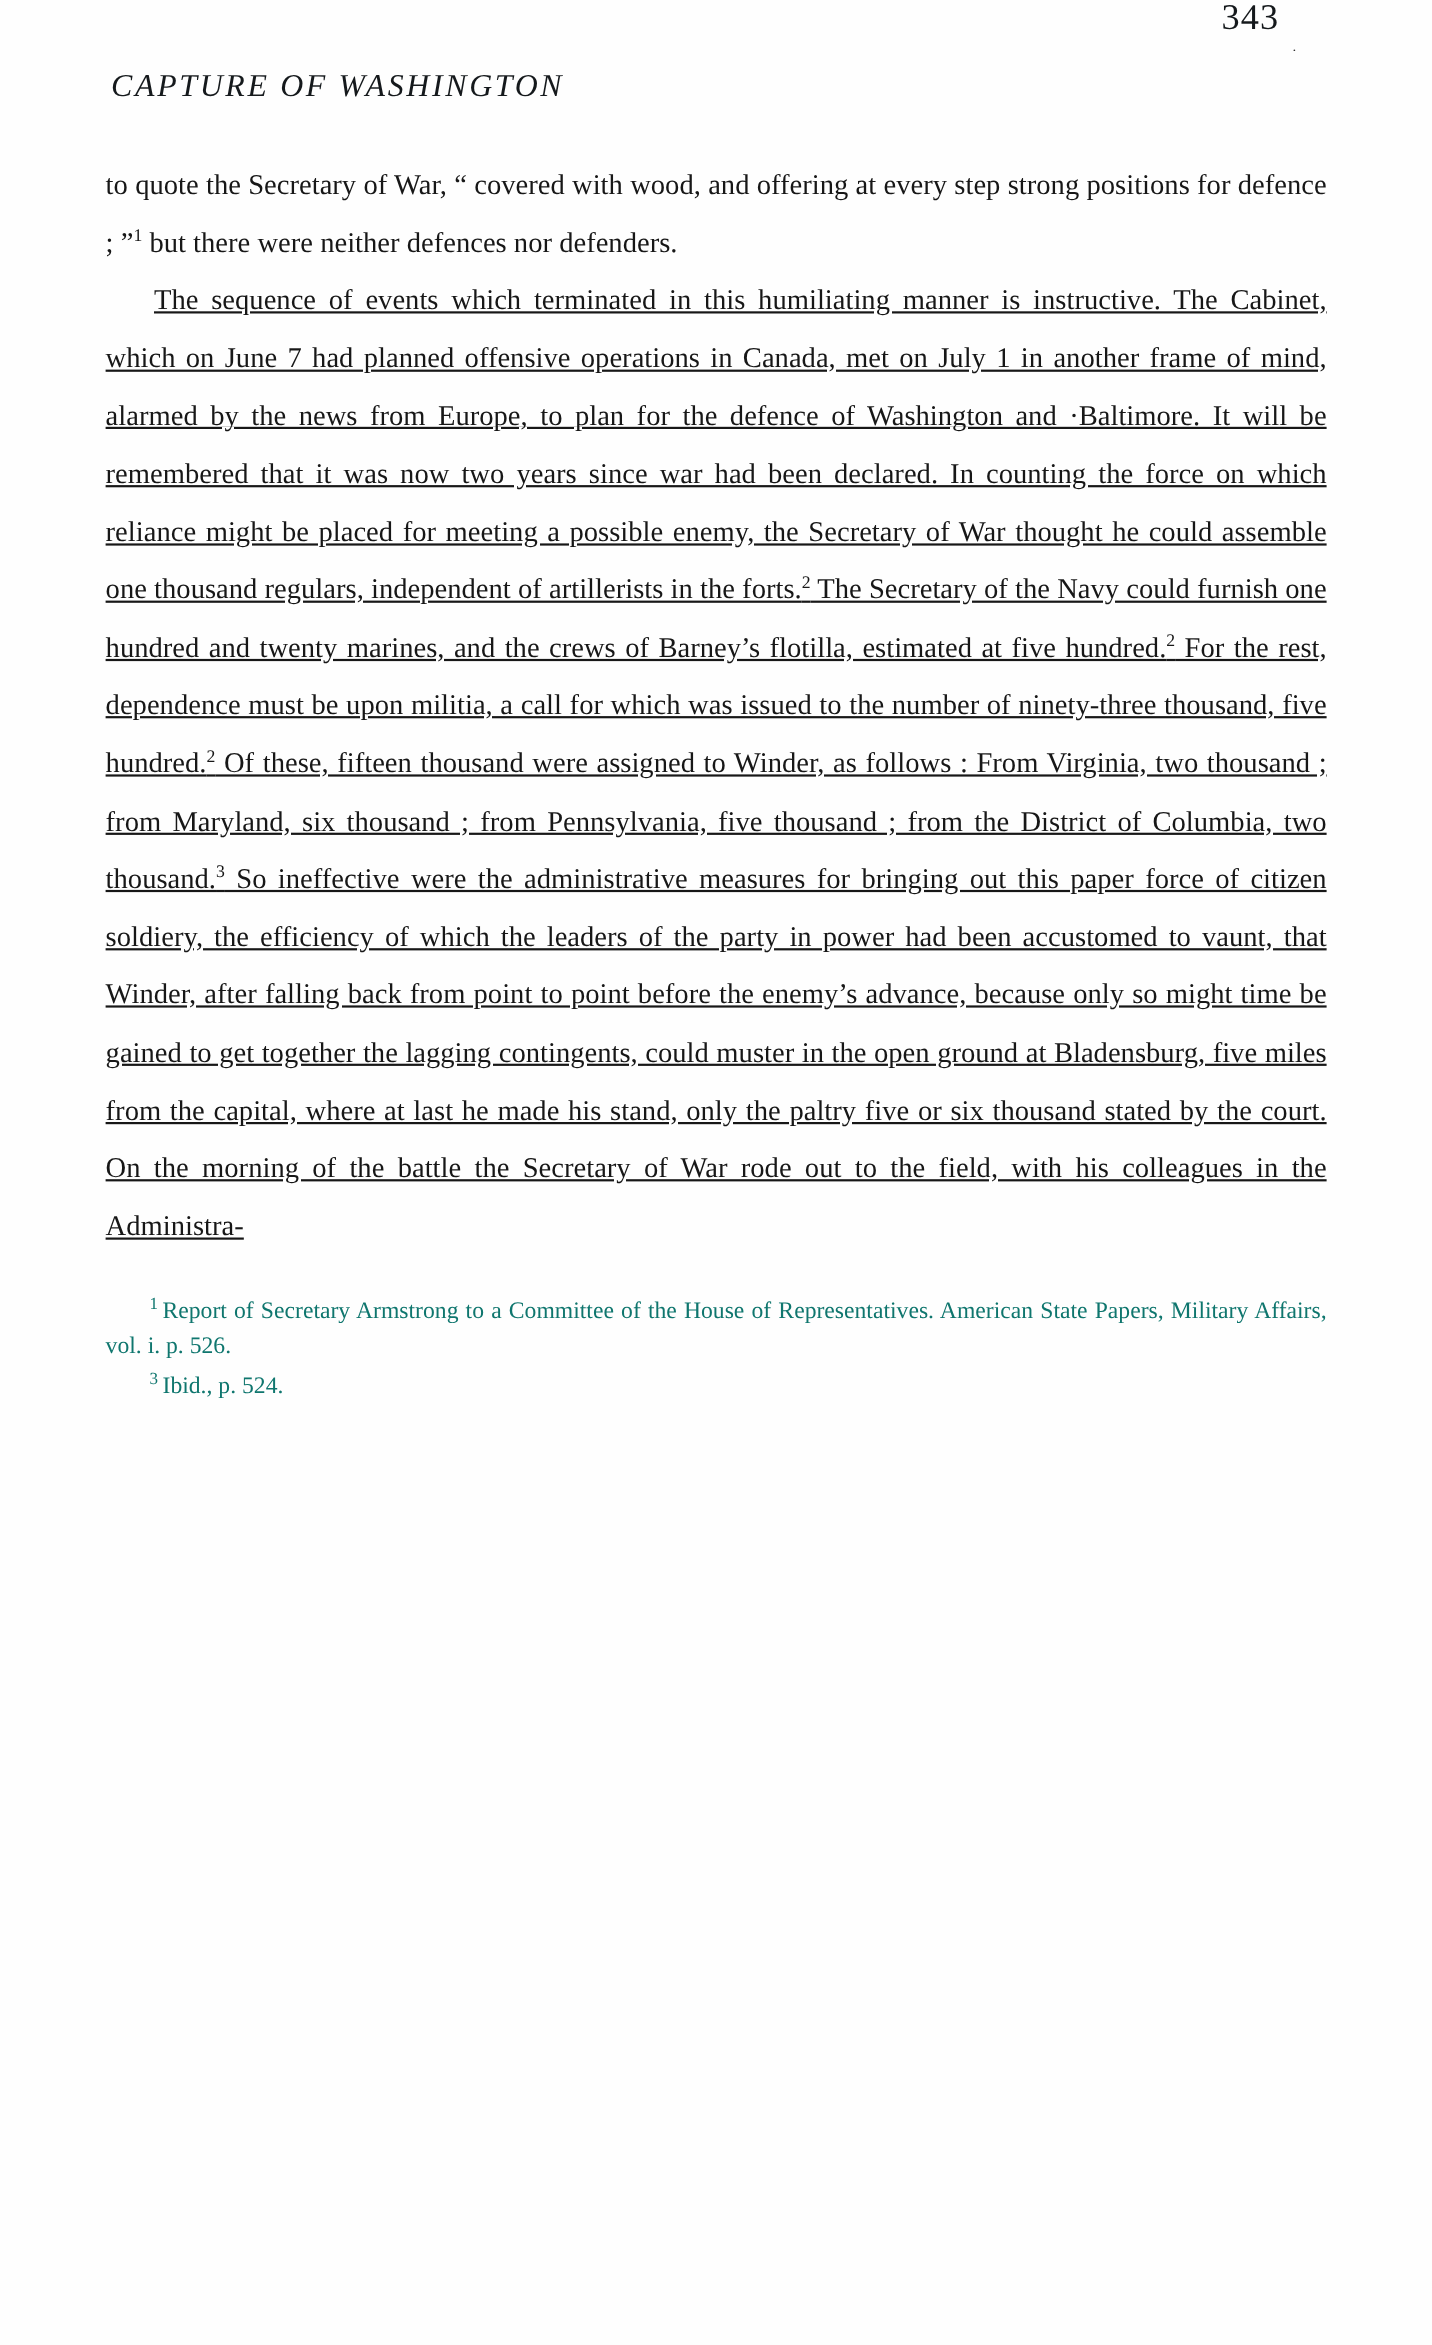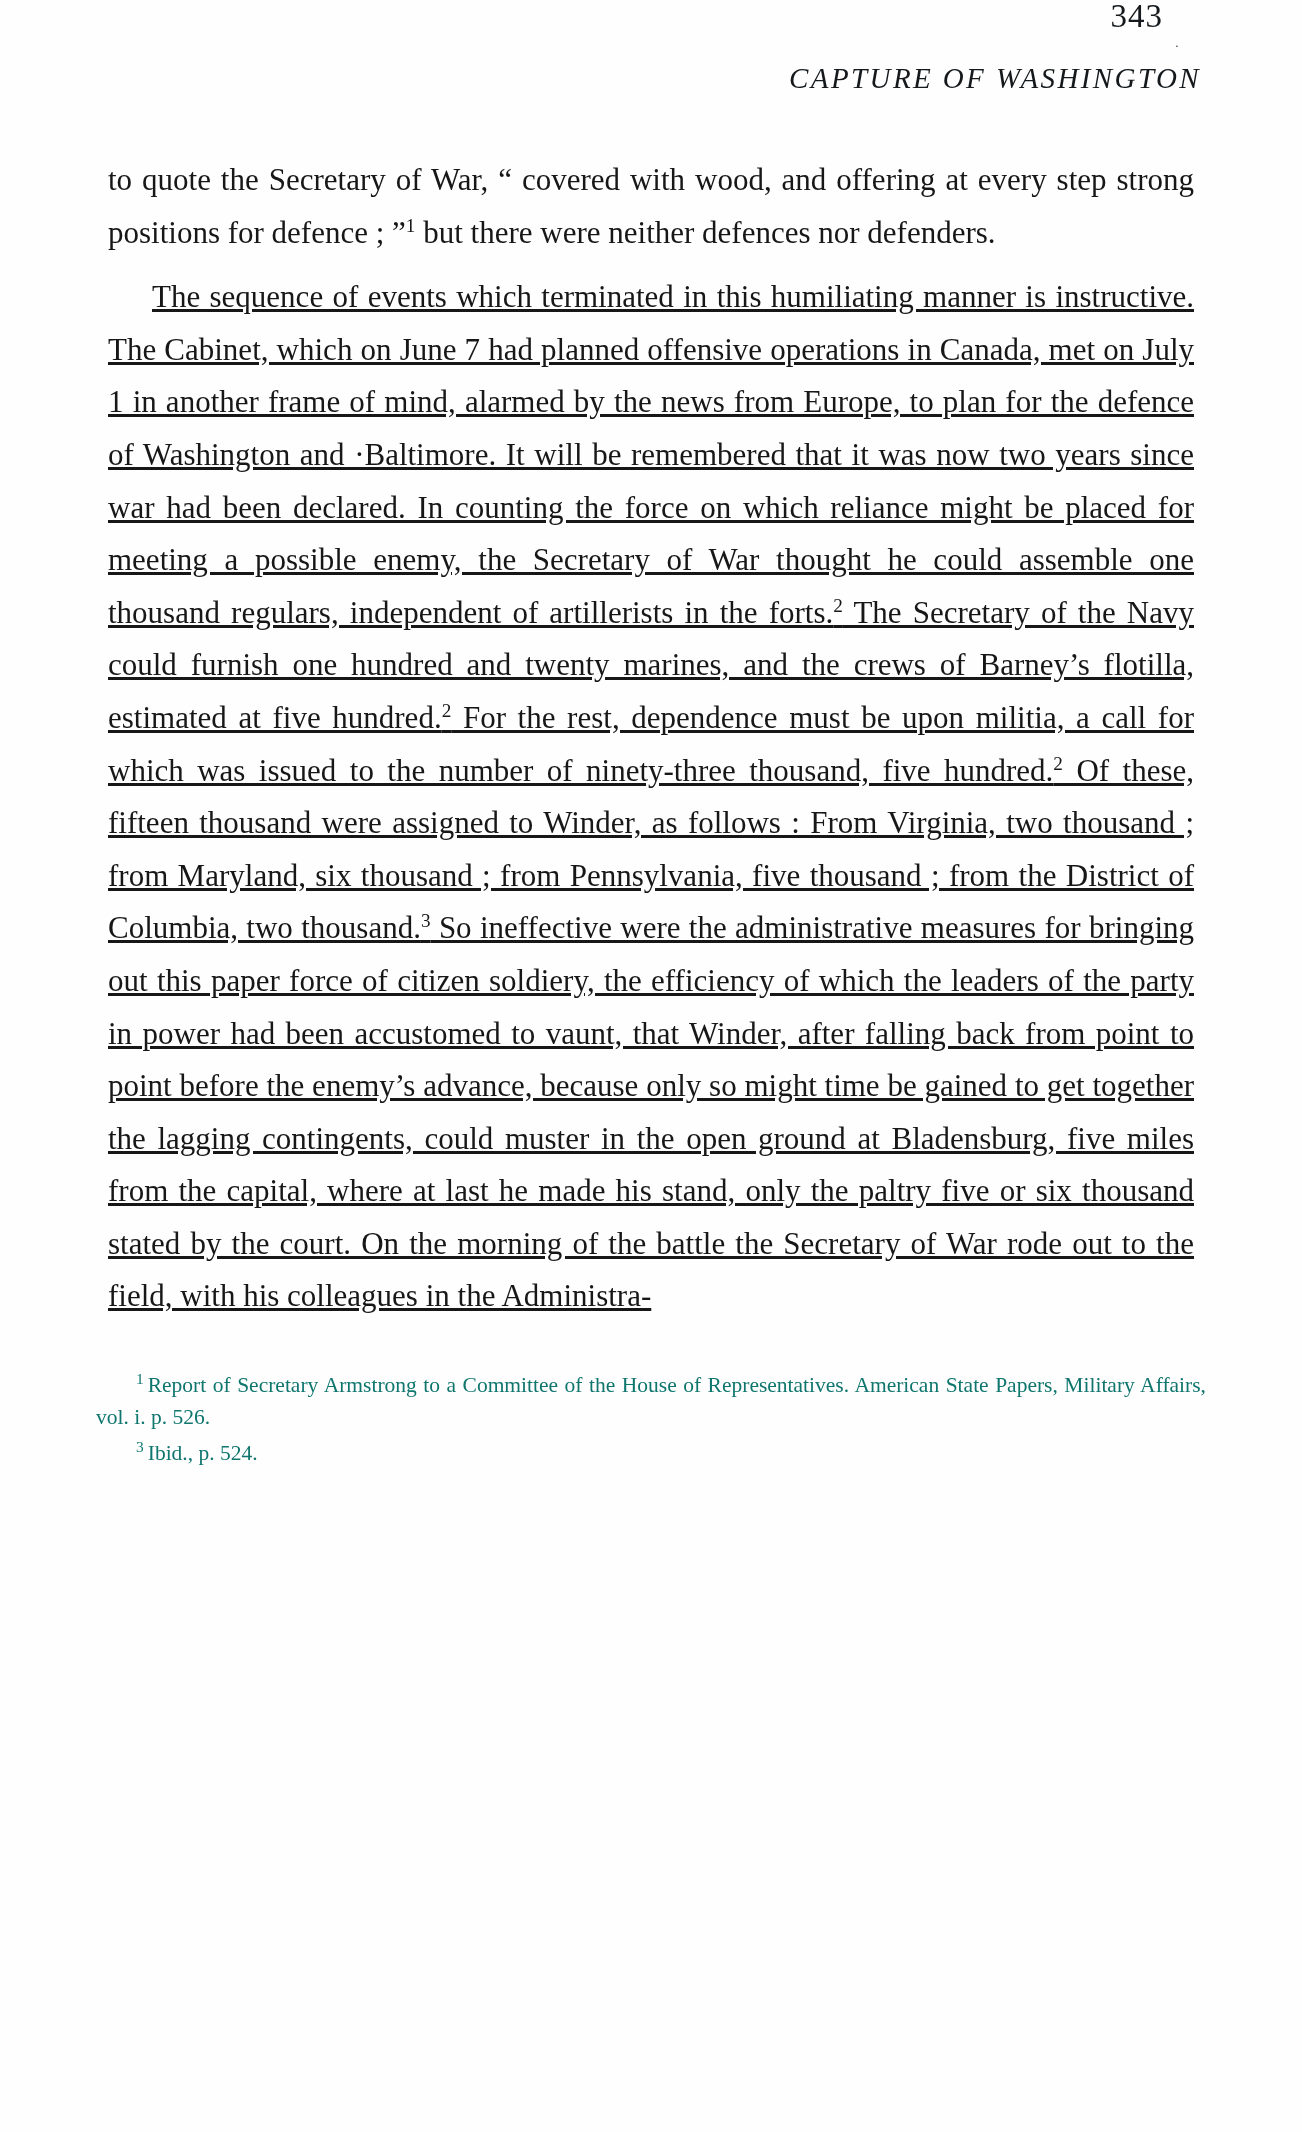--- a/index.html
+++ b/index.html
@@ -25,21 +25,21 @@
     position: relative;
     width: 1100px;
     margin: 0 auto;
     padding-top: 62px;
     height: 54px;
   }
   .head-title {
     position: absolute;
     left: 0;
     right: 0;
-    text-align: right;
+    text-align: left;
     font-style: italic;
     font-size: 29px;
     letter-spacing: 2.4px;
     font-family: "Liberation Serif", "DejaVu Serif", serif;
     color: #15191c;
     white-space: nowrap;
   }
   .head-pagenum {
     position: absolute;
     right: 38px;
@@ -54,22 +54,22 @@
     top: 38px;
     font-size: 13px;
     color: #333;
   }
   .body-block {
     width: 1110px;
     margin: 0 auto;
     padding-top: 26px;
   }
   p.para {
-    margin: 12px;
-    font-size: 31px;
+    margin: 0;
+    font-size: 26px;
     line-height: 52.6px;
     text-align: justify;
     text-justify: inter-word;
     color: #171717;
     hyphens: none;
   }
   p.para.indent {
     text-indent: 44px;
     text-decoration: underline;
   }

